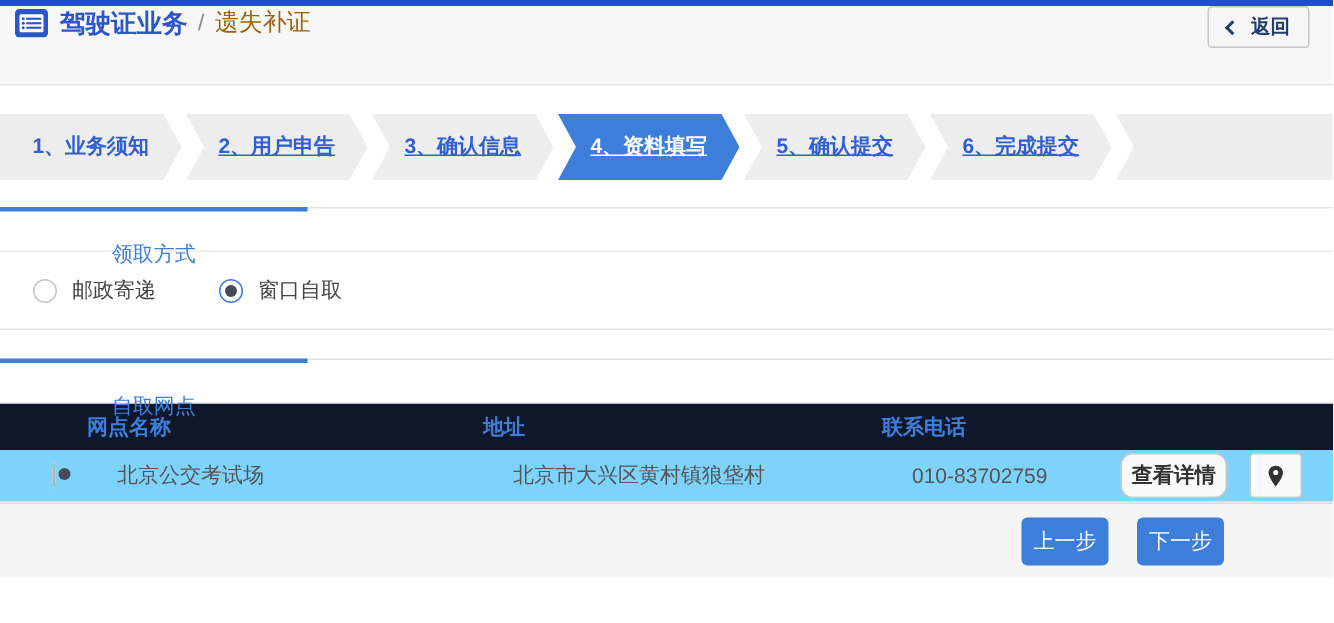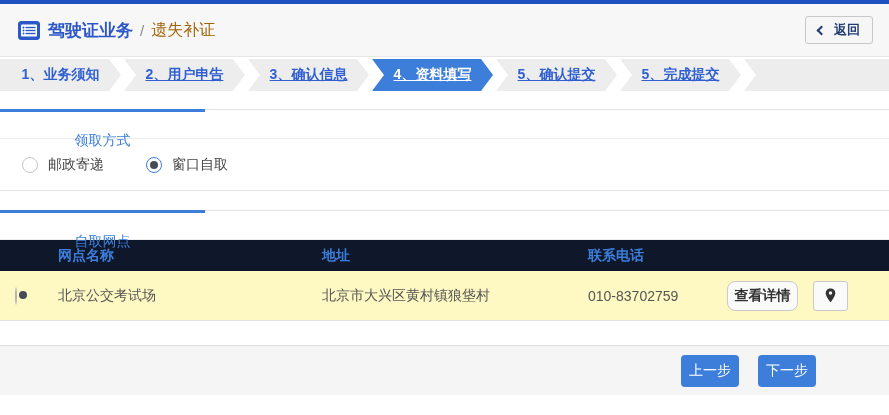--- a/index.html
+++ b/index.html
@@ -5,34 +5,34 @@
   * { margin:0; padding:0; box-sizing:border-box; }
   html,body { background:#fff; }
   body { font-family:"Liberation Sans","DejaVu Sans",sans-serif; width:889px; }
   .page { width:889px; height:415px; background:#fff; overflow:hidden; }
 
   
   .topbar { height:4px; background:#1e50c2; }
 
   
   .header { height:53px; background:#f7f7f7; border-bottom:1px solid #e6e6e6;
-            display:flex; align-items:center; justify-content:space-between; padding:0 16px 0 18px; }
+            display:flex; align-items:flex-start; justify-content:space-between; padding:0 16px 0 10px; }
   .header-left { display:flex; align-items:center; }
   .doc-icon { display:inline-flex; margin-right:8px; }
   .title { color:#2b57c8; font-size:17px; font-weight:bold; }
   .crumb-sep { color:#8a8a8a; font-size:15px; margin:0 7px; }
   .subtitle { color:#a16207; font-size:16px; }
   .back-btn { display:flex; align-items:center; gap:9px; height:28px; padding:0 12px;
               background:#f6f6f6; border:1px solid #c8c8c8; border-radius:3px; cursor:pointer; }
   .chev-left { width:7px; height:7px; border-left:2px solid #223d72; border-bottom:2px solid #223d72;
                transform:rotate(45deg); display:inline-block; }
   .back-label { color:#223d72; font-size:13px; font-weight:bold; }
 
   
-  .steps { display:flex; height:32px; margin-top:2px; }
+  .steps { display:flex; height:44px; margin-top:19px; }
   .step { flex:0 0 121px; background:#ededed; display:flex; align-items:center; justify-content:center;
           color:#2f5fd0; font-size:14px; font-weight:bold;
           clip-path:polygon(0 0, calc(100% - 12px) 0, 100% 50%, calc(100% - 12px) 100%, 0 100%, 12px 50%); }
   .step + .step { margin-left:3px;text-decoration:underline; }
   .step.first { clip-path:polygon(0 0, calc(100% - 12px) 0, 100% 50%, calc(100% - 12px) 100%, 0 100%); }
   .step.active { background:#3d7edb; color:#ffffff;text-align:right; }
   .step.filler { flex:1 1 auto; clip-path:polygon(0 0, 100% 0, 100% 100%, 0 100%, 12px 50%); }
 
   
   .panel1 { margin-top:18px; }
@@ -50,31 +50,31 @@
            position:relative; flex:0 0 16px; }
   .radio.selected { border-color:#3d7edb; }
   .radio.selected::after { content:""; position:absolute; left:3px; top:3px; width:8px; height:8px;
                            border-radius:50%; background:#454c57; }
   .radio.gray.selected { border-color:#b3b3b3; }
 
   
   .thead, .trow { display:grid; grid-template-columns:58px 264px 266px 130px 1fr; align-items:center;
                   font-size:14px; }
   .thead { background:#0f172a; height:31px; color:#3d7edb; font-weight:bold; }
-  .trow { height:50px; border-bottom:1px solid #e0e0e0; color:#555; background:#fef9c3; }
+  .trow { height:35px; border-bottom:1px solid #e0e0e0; color:#555; background:#7dd3fc;padding-left:20px; }
   .cell-radio { padding-left:15px; }
   .actions { display:flex; align-items:center; gap:15px; padding-left:9px; }
   .detail-btn { width:71px; height:30px; background:#fafafa; border:1px solid #c9c9c9; border-radius:8px;
                 color:#333; font-size:14px; font-weight:bold; cursor:pointer;
                 font-family:"Liberation Sans","DejaVu Sans",sans-serif; }
   .pin-btn { width:35px; height:30px; background:#fafafa; border:1px solid #c9c9c9; border-radius:3px;
              display:flex; align-items:center; justify-content:center; cursor:pointer; }
 
   
-  .footer { margin-top:24px; height:50px; background:#f5f5f5; border-top:1px solid #dcdcdc;
+  .footer { height:50px; background:#f5f5f5; border-top:1px solid #dcdcdc;
             display:flex; align-items:center; justify-content:flex-end; gap:19px; padding-right:73px; }
   .btn-primary { width:58px; height:32px; background:#3d7edb; color:#fff; border:none; border-radius:4px;
                  font-size:14px; cursor:pointer; font-family:"Liberation Sans","DejaVu Sans",sans-serif; }
 </style>
 </head>
 <body>
 
 <div class="page">
 
   <div class="topbar"></div>
@@ -113,21 +113,21 @@
     <div class="step">
       <span>3、确认信息</span>
     </div>
     <div class="step active">
       <span>4、资料填写</span>
     </div>
     <div class="step">
       <span>5、确认提交</span>
     </div>
     <div class="step">
-      <span>5、完成提交</span>
+      <span>6、完成提交</span>
     </div>
     <div class="step filler"></div>
   </nav>
 
   <section class="panel1">
     <div class="panel-tab">
       <span class="tab-label">领取方式</span>
     </div>
     <div class="radio-row">
       <label class="radio-opt">

